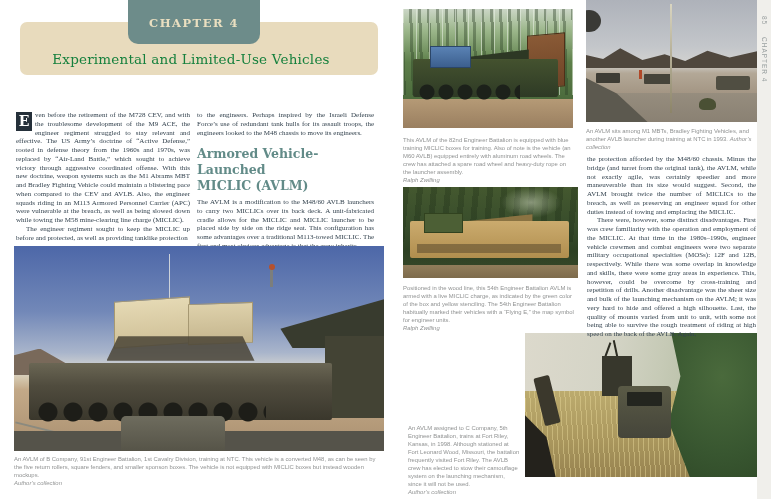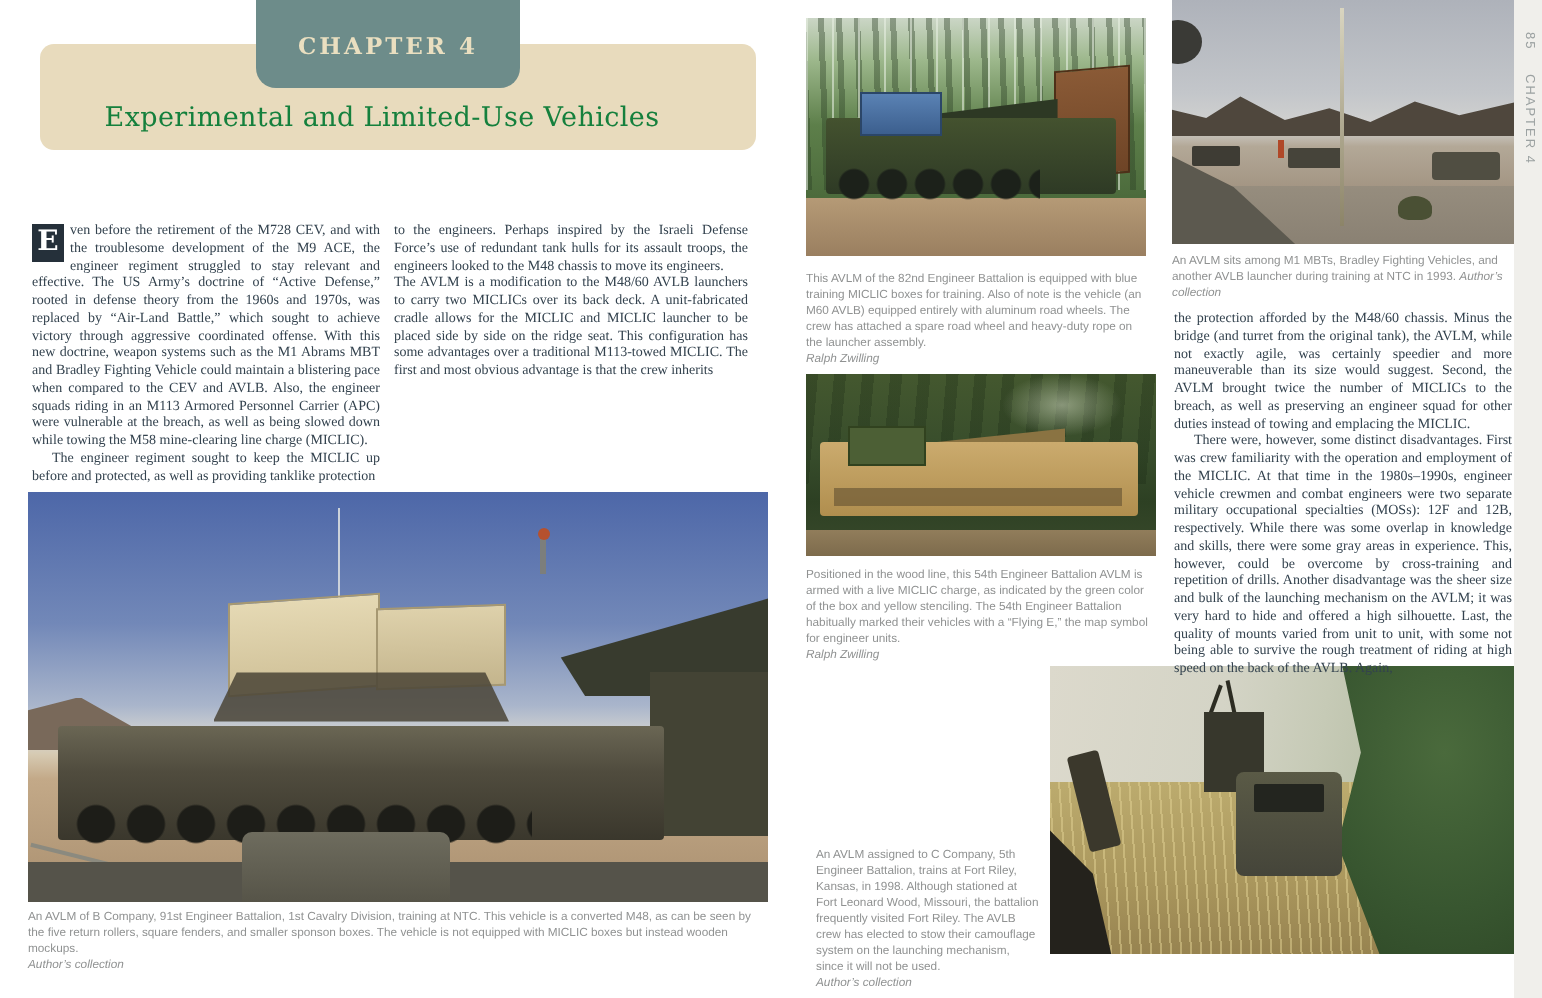--- a/index.html
+++ b/index.html
@@ -134,20 +134,24 @@
     <span class="tab-label">CHAPTER 4</span>
   </div>
 
   <div class="bodycol col-l">
     <p><span class="dropcap">E</span><span>ven before the retirement of the M728 CEV, and with the troublesome development of the M9 ACE, the engineer regiment struggled to stay relevant and effective. The US Army’s doctrine of “Active Defense,” rooted in defense theory from the 1960s and 1970s, was replaced by “Air-Land Battle,” which sought to achieve victory through aggressive coordinated offense. With this new doctrine, weapon systems such as the M1 Abrams MBT and Bradley Fighting Vehicle could maintain a blistering pace when compared to the CEV and AVLB. Also, the engineer squads riding in an M113 Armored Personnel Carrier (APC) were vulnerable at the breach, as well as being slowed down while towing the M58 mine-clearing line charge (MICLIC).</span></p>
     <p class="indent">The engineer regiment sought to keep the MICLIC up before and protected, as well as providing tanklike protection</p>
   </div>
 
   <div class="bodycol col-m">
     <p>to the engineers. Perhaps inspired by the Israeli Defense Force’s use of redundant tank hulls for its assault troops, the engineers looked to the M48 chassis to move its engineers.</p>
+    <div class="sec-heading">
+      <div>Armored Vehicle-Launched</div>
+      <div>MICLIC (AVLM)</div>
+    </div>
     <p>The AVLM is a modification to the M48/60 AVLB launchers to carry two MICLICs over its back deck. A unit-fabricated cradle allows for the MICLIC and MICLIC launcher to be placed side by side on the ridge seat. This configuration has some advantages over a traditional M113-towed MICLIC. The first and most obvious advantage is that the crew inherits</p>
   </div>
 
   <div class="photo p-left">
     <div class="pl-sky"></div>
     <div class="pl-mesa"></div>
     <div class="pl-antenna"></div>
     <div class="pl-boxes1"></div>
     <div class="pl-boxes2"></div>
     <div class="pl-frame"></div>

